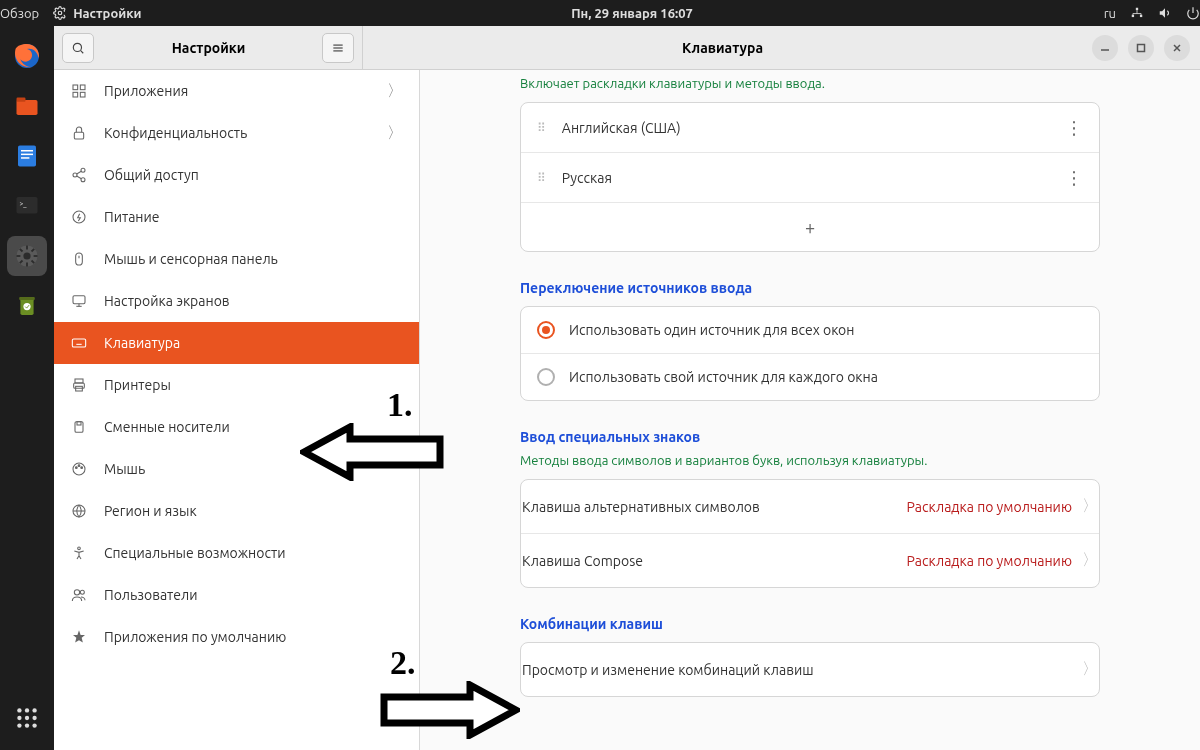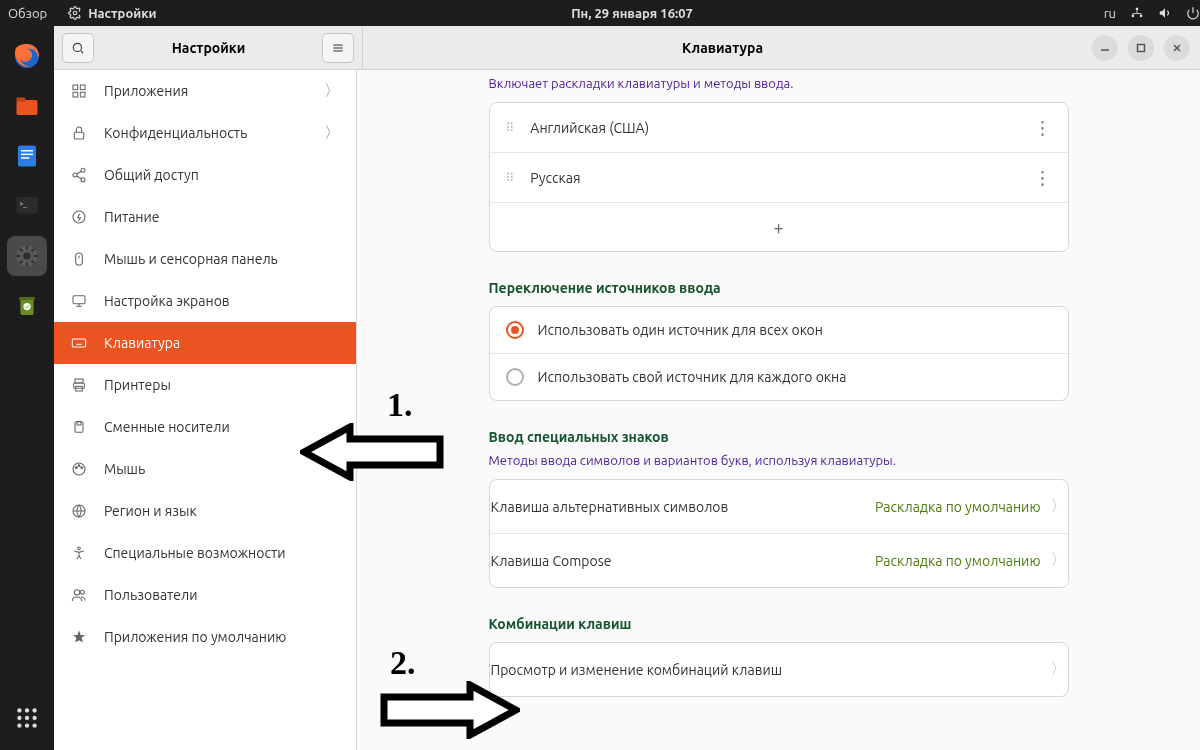--- a/index.html
+++ b/index.html
@@ -1,20 +1,20 @@
 <!DOCTYPE html>
 <html><head>
 <meta charset="utf-8">
 <style>
   * { box-sizing: border-box; margin: 0; padding: 0; font-family: "Ubuntu", "Segoe UI", sans-serif; }
   body { width: 1200px; height: 750px; background: #1d1d1d; overflow: hidden; position: relative; }
 
   
   .topbar { height: 26px; background: #1d1d1d; color: #ddd; display: flex; align-items: center; font-size: 13px; }
-  .topbar .left { display:flex; align-items:center; gap:21px; padding-left:8px; }
+  .topbar .left { display:flex; align-items:center; gap:14px; padding-left:0; }
   .topbar .center { position:absolute; left:50%; transform:translateX(-50%); font-weight:600;margin-left:32px; }
   .topbar .right { margin-left:auto; display:flex; align-items:center; gap:14px; }
   .topbar .app { display:flex; align-items:center; gap:6px; font-weight:600; }
   .mini-icon { width:14px; height:14px; display:inline-block; }
 
   
   .dock { position:absolute; left:0; top:26px; bottom:0; width:54px; background:#1d1d1d; display:flex; flex-direction:column; align-items:center; padding-top:10px; gap:10px; }
   .dock-item { width:40px; height:40px; border-radius:8px; display:flex; align-items:center; justify-content:center; }
   .dock-item.active { background:#4a4a4a; }
   .dock-item svg { width:30px; height:30px; }
@@ -26,47 +26,47 @@
   .headerbar { height:44px; background:#ebebeb; border-bottom:1px solid #d0d0d0; display:flex; align-items:center; position:relative; }
   .headerbar .hb-left { width:309px; display:flex; align-items:center; justify-content:space-between; padding:0 8px; border-right:1px solid #d0d0d0; height:100%; }
   .headerbar .hb-left .title { position:absolute; left:0; width:309px; text-align:center; font-weight:700; font-size:14px; pointer-events:none; }
   .hb-btn { width:32px; height:30px; border:1px solid #c8c8c8; border-radius:5px; background:#f5f5f5; display:flex; align-items:center; justify-content:center; cursor:pointer; }
   .headerbar .hb-center { flex:1; display:flex; align-items:center; justify-content:center; font-weight:700; font-size:14px; height:100%; }
   .headerbar .hb-right { display:flex; gap:10px; padding:0 10px; height:100%; align-items:center; }
   .win-btn { width:26px; height:26px; border-radius:50%; background:#dcdcdc; display:flex; align-items:center; justify-content:center; cursor:pointer; }
 
   .body { flex:1; display:flex; overflow:hidden; }
 
-  .sidebar { width:303px; background:#fff; border-right:1px solid #d8d8d8; overflow:auto; }
+  .sidebar { width:366px; background:#fff; border-right:1px solid #d8d8d8; overflow:auto; }
   .side-item { height:42px; display:flex; align-items:center; padding:0 16px; gap:16px; font-size:14px; color:#333; cursor:pointer; }
   .side-item .ico { width:18px; height:18px; opacity:.75; display:flex; align-items:center; justify-content:center; }
   .side-item .chev { margin-left:auto; font-size:16px; color:#888; }
   .side-item.active { background:#e95420; color:#fff; }
   .side-item.active .ico { opacity:1; }
 
   .content { flex:1; overflow:auto; padding:0 40px 40px 40px; }
   .content-inner { max-width:580px; margin:0 auto; }
-  .desc { color:#4c1d95; font-size:13px; margin-top:6px; line-height:1.4; }
-  .section-title { font-weight:700; font-size:14px; color:#14532d; margin-top:28px; }
+  .desc { color:#15803d; font-size:13px; margin-top:6px; line-height:1.4; }
+  .section-title { font-weight:700; font-size:14px; color:#1d4ed8; margin-top:28px; }
 
   .card { border:1px solid #d6d6d6; border-radius:8px; background:#fff; margin-top:10px; overflow:hidden; }
   .row { display:flex; align-items:center; padding:14px 16px; font-size:14px; color:#333; gap:14px; }
   .row + .row { border-top:1px solid #e7e7e7; }
   .drag { color:#bbb; font-size:12px; letter-spacing:2px; }
   .row .more { margin-left:auto; font-size:18px; color:#666; }
   .row.add { justify-content:center; font-size:18px; color:#666; }
 
   .radio { width:18px; height:18px; border-radius:50%; border:2px solid #b0b0b0; display:flex; align-items:center; justify-content:center; }
   .radio.checked { border-color:#e95420; }
   .radio.checked::after { content:""; width:8px; height:8px; border-radius:50%; background:#e95420; }
 
   .kv-row { display:flex; align-items:center; padding:16px 1px; font-size:14px; }
   .kv-row + .kv-row { border-top:1px solid #e7e7e7; }
   .kv-row .k { color:#333; }
-  .kv-row .v { margin-left:auto; color:#4d7c0f; margin-right:10px; }
+  .kv-row .v { margin-left:auto; color:#b91c1c; margin-right:10px; }
   .kv-row .chev { color:#bbb; font-size:16px; }
 
   
   .annot { position:absolute; pointer-events:none; }
   .annot-label { font-family: "Comic Sans MS", cursive; font-weight:900; font-size:34px; color:#000; position:absolute; }
   .arrow-svg { position:absolute; }
 </style>
 </head>
 <body>
 

